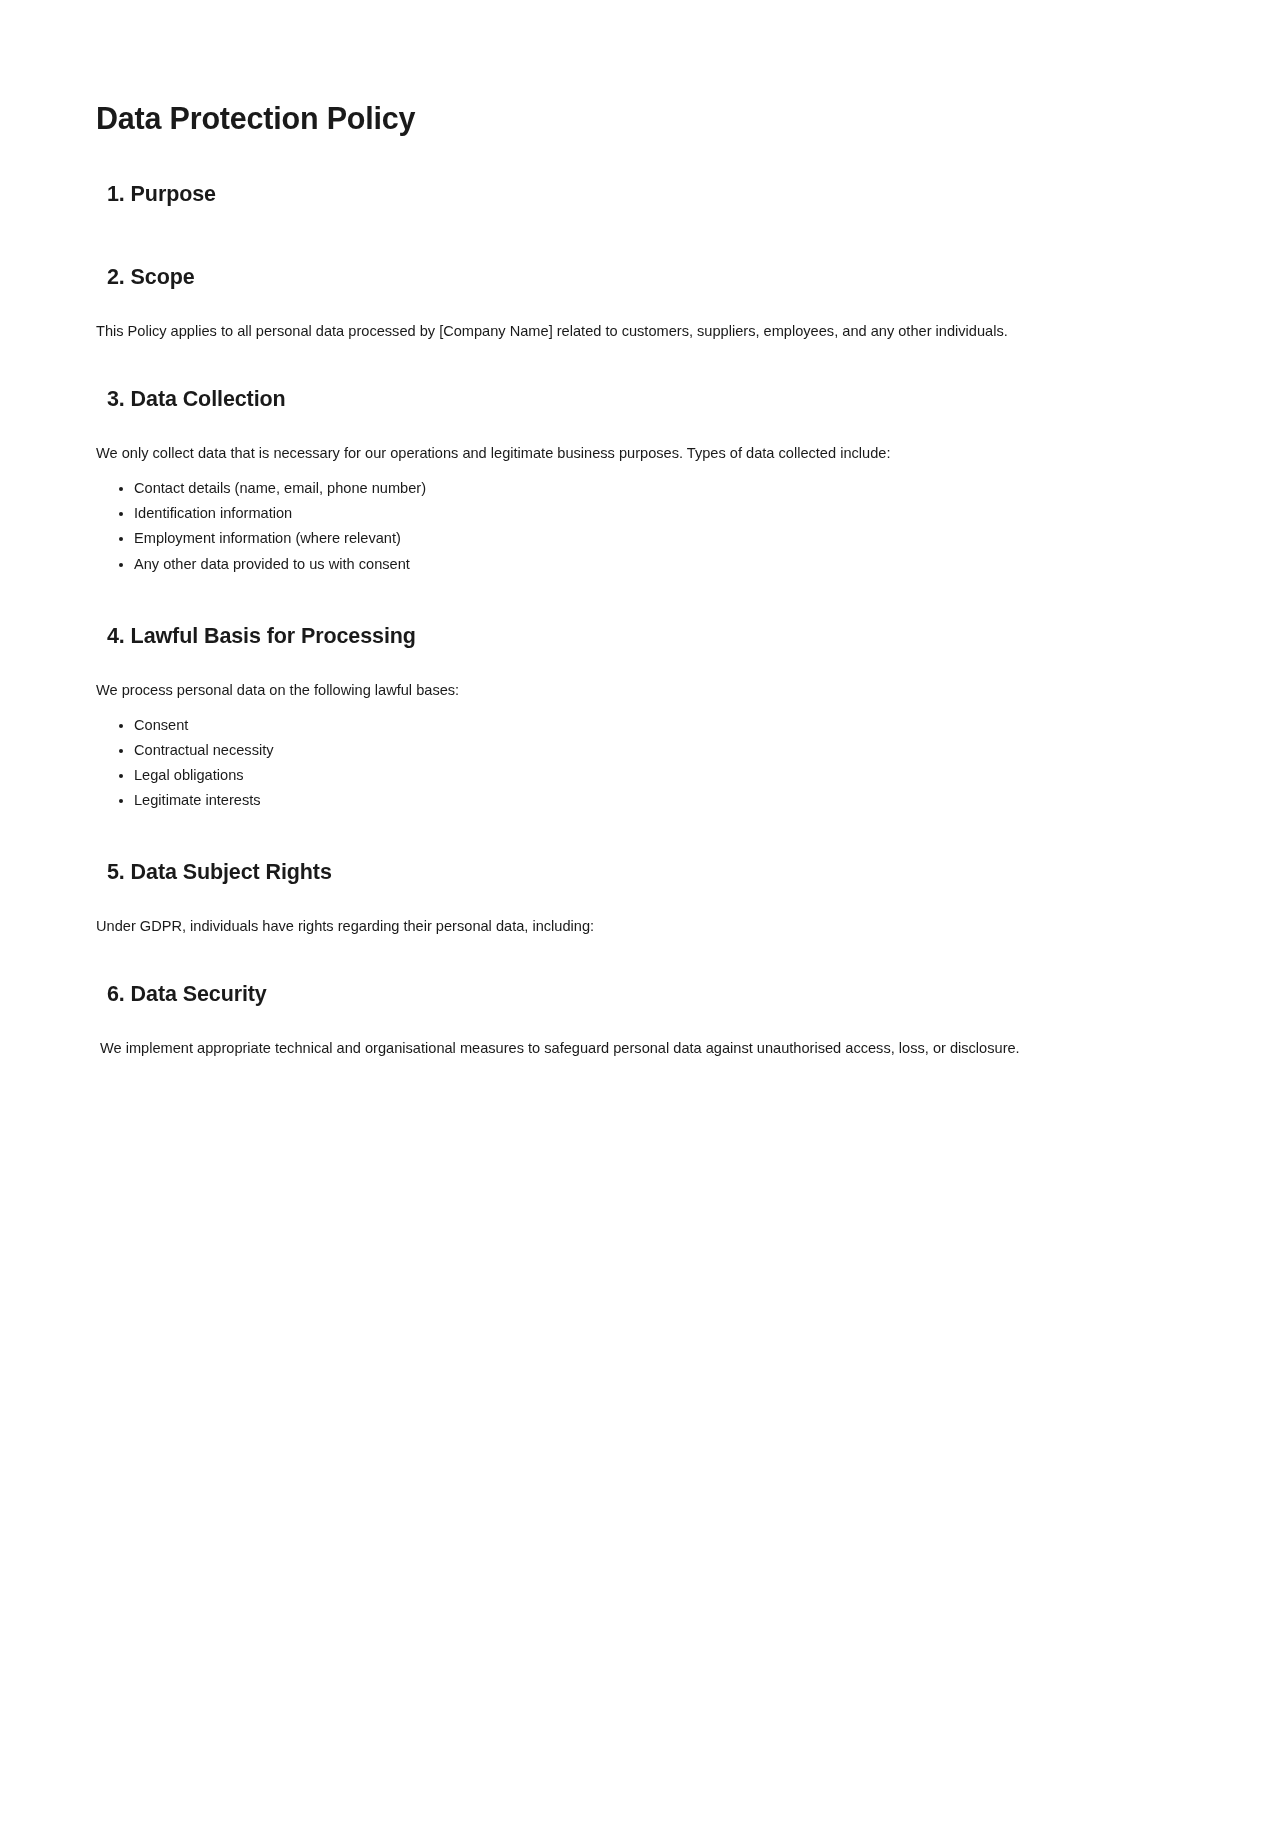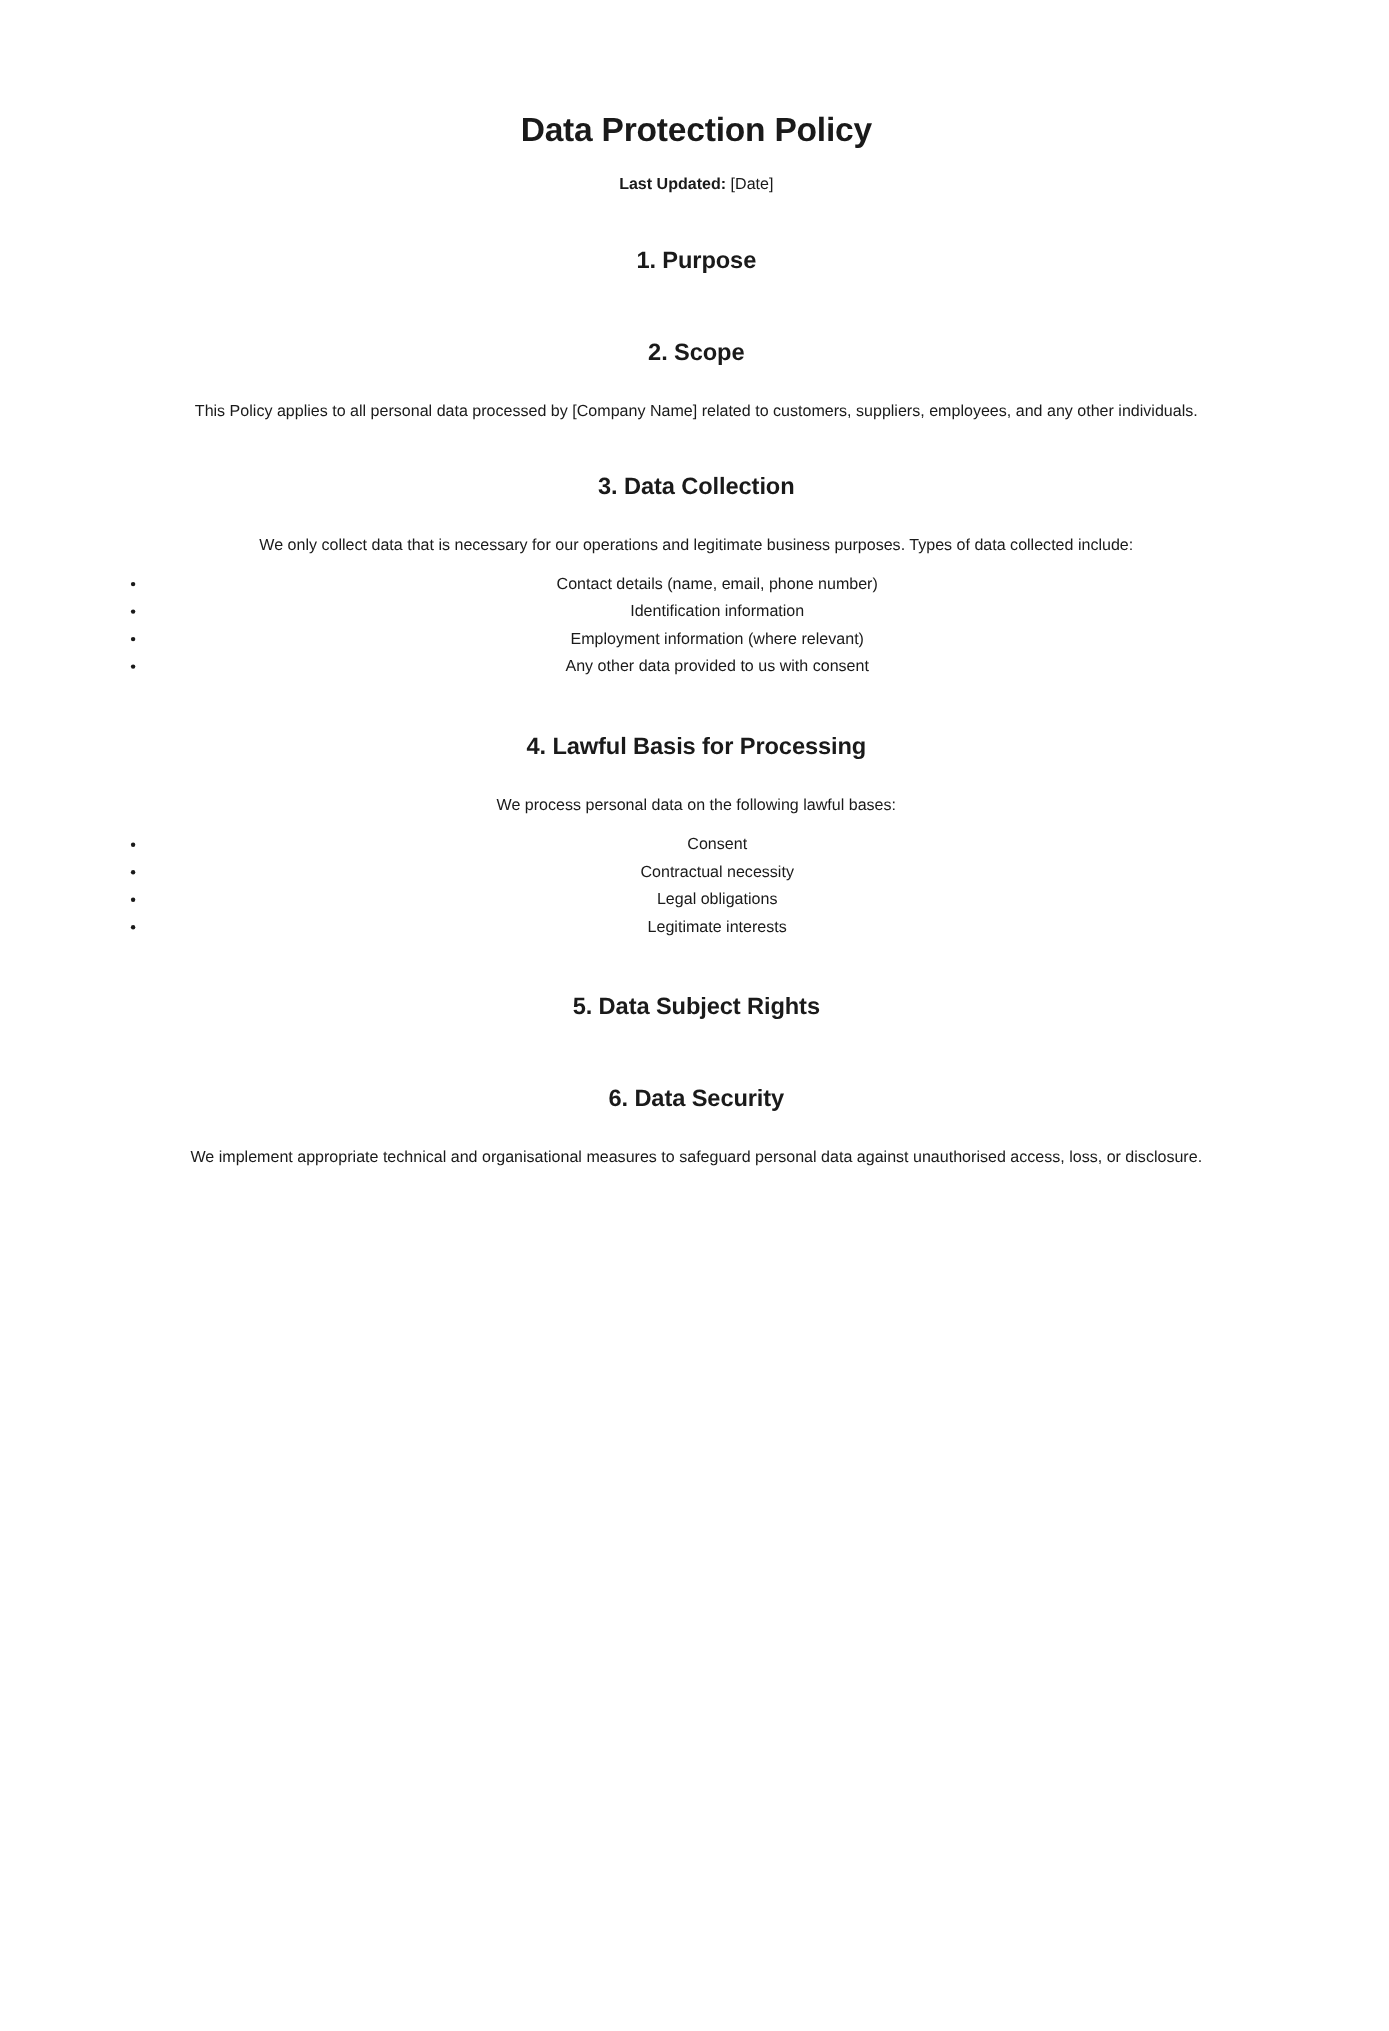--- a/index.html
+++ b/index.html
@@ -18,21 +18,20 @@
   }
 
   
   #doc-clip {
     position: absolute;
     left: 0;
     top: 0;
     width: 1263px;
     height: 1306px;
     overflow: hidden;
-    text-align: center;
   }
 
   #doc-page {
     position: absolute;
     left: 96px;
     top: 0;
     width: 1074px;
   }
 
   .doc-title {
@@ -108,23 +107,20 @@
   }
 </style>
 </head>
 <body>
 
 <div id="doc-clip">
   <div id="doc-page">
 
     <h1 class="doc-title">Data Protection Policy</h1>
 
-    <p class="meta-line">
-      <span class="meta-label">Last Updated:</span><span class="meta-value"> [Date]</span>
-    </p>
 
     <div class="sec-gap-1">
       <h2 class="section-heading">1. Purpose</h2>
     </div>
 
     <div class="sec-gap-1">
       <h2 class="section-heading">2. Scope</h2>
       <p class="para">This Policy applies to all personal data processed by [Company Name] related to customers, suppliers, employees, and any other individuals.</p>
     </div>
 
@@ -145,20 +141,21 @@
       <ul class="doc-list">
         <li>Consent</li>
         <li>Contractual necessity</li>
         <li>Legal obligations</li>
         <li>Legitimate interests</li>
       </ul>
     </div>
 
     <div class="sec-gap-1">
       <h2 class="section-heading">5. Data Subject Rights</h2>
+      <p class="para">Under GDPR, individuals have rights regarding their personal data, including:</p>
     </div>
 
     <div class="sec-gap-1">
       <h2 class="section-heading">6. Data Security</h2>
       <p class="tail-para">We implement appropriate technical and organisational measures to safeguard personal data against unauthorised access, loss, or disclosure.</p>
     </div>
 
   </div>
 </div>
 

